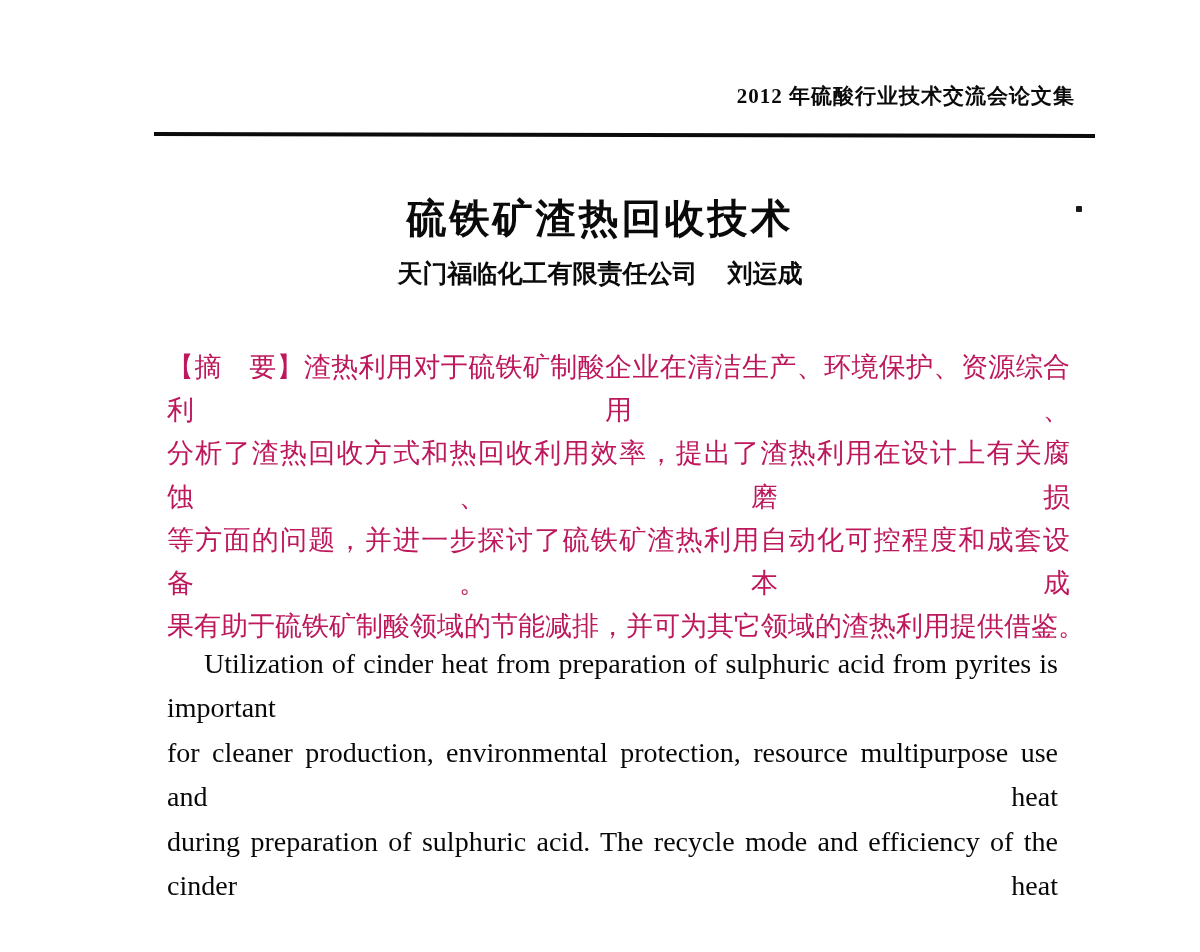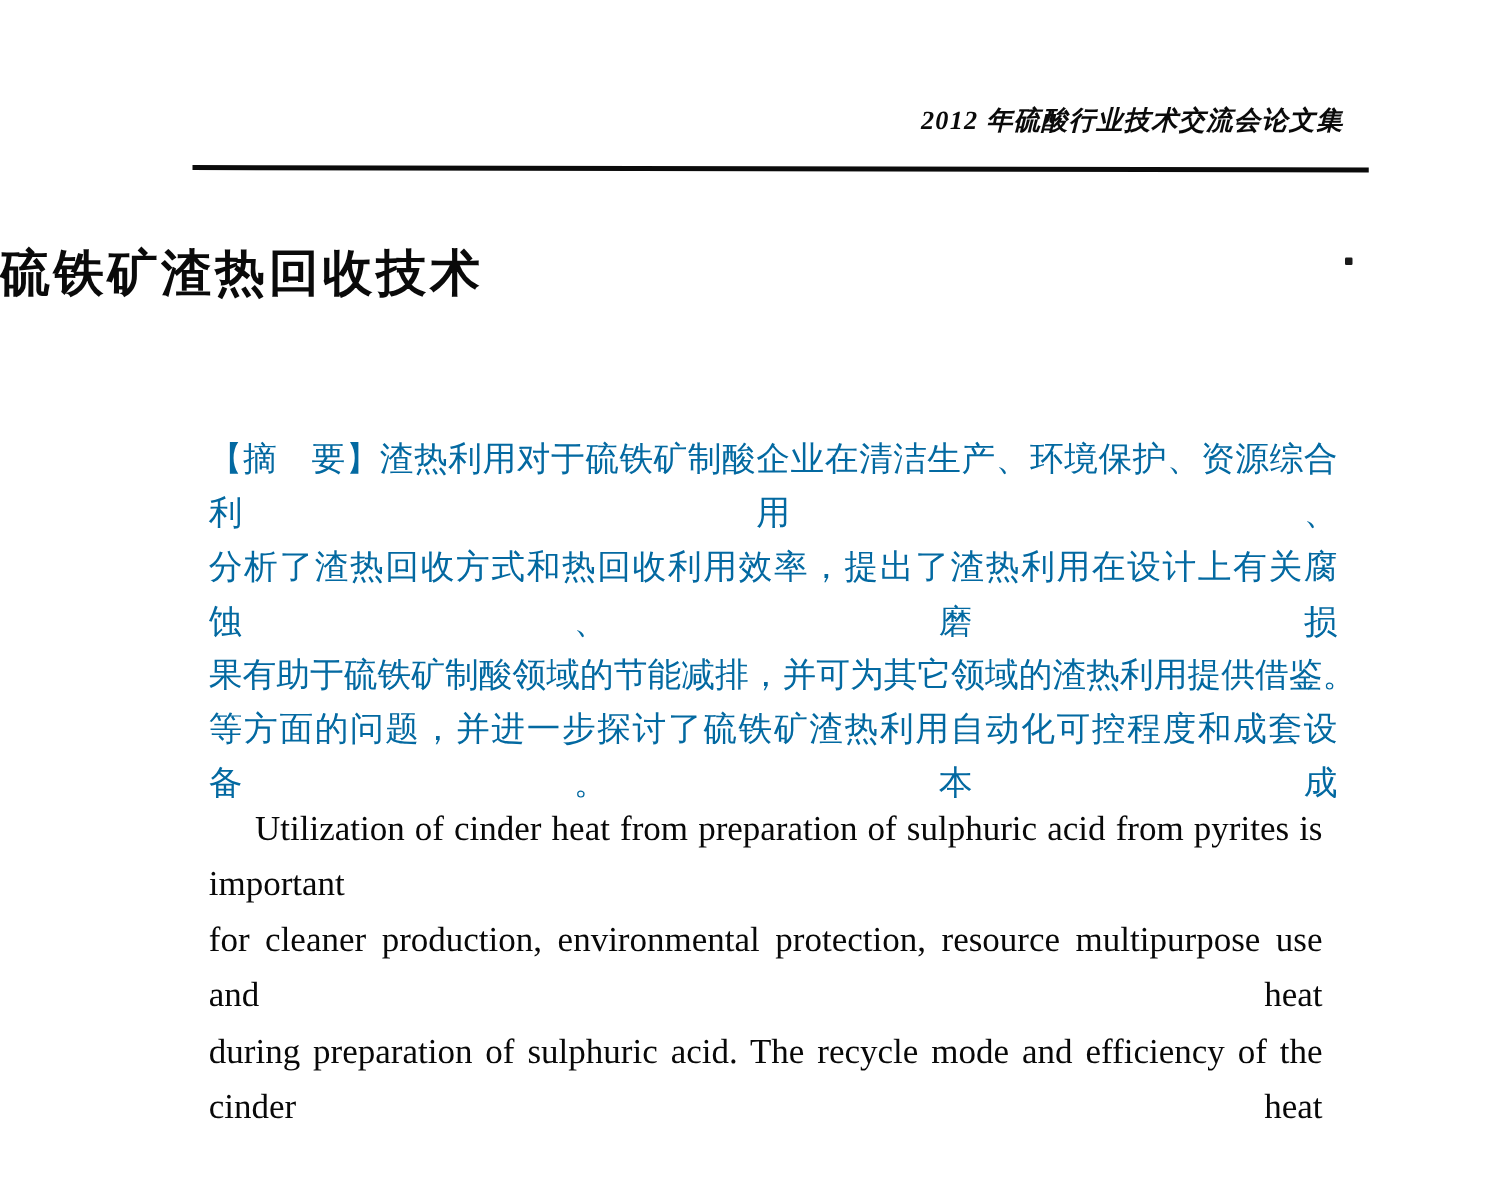--- a/index.html
+++ b/index.html
@@ -15,21 +15,20 @@
     overflow: hidden;
     color: #0a0a0a;
   }
   .running-header {
     position: absolute;
     top: 82px;
     right: 125px;
     font-family: "Liberation Serif", "DejaVu Serif", serif;
     font-size: 21px;
     font-weight: bold;
-    font-style: italic;
     letter-spacing: 1px;
     color: #0a0a0a;
     white-space: nowrap;
   }
   .header-rule {
     position: absolute;
     top: 132px;
     left: 154px;
     width: 941px;
     height: 4px;
@@ -45,20 +44,21 @@
     height: 6px;
     background: #1a1a1a;
     border-radius: 1px;
   }
   .paper-title {
     position: absolute;
     top: 196px;
     left: 0;
     width: 100%;
     margin: 0;
+    text-align: center;
     font-family: "Liberation Serif", "DejaVu Serif", serif;
     font-size: 40px;
     line-height: 46px;
     font-weight: bold;
     letter-spacing: 3px;
     color: #0a0a0a;
   }
   .byline {
     position: absolute;
     top: 258px;
@@ -75,21 +75,21 @@
     margin-left: 30px;
   }
   .abstract-cn {
     position: absolute;
     top: 346px;
     left: 167px;
     width: 903px;
     font-family: "Liberation Serif", "DejaVu Serif", serif;
     font-size: 27px;
     line-height: 43.2px;
-    color: #0369a1;
+    color: #be185d;
   }
   .cjk-line {
     white-space: nowrap;
   }
   .just {
     white-space: normal;
     text-align: justify;
     text-align-last: justify;
   }
   .abstract-en {
@@ -117,26 +117,29 @@
 <div class="page">
 
   <div class="running-header">2012 年硫酸行业技术交流会论文集</div>
 
   <div class="header-rule"></div>
 
   <div class="scan-speck"></div>
 
   <h1 class="paper-title">硫铁矿渣热回收技术</h1>
 
+  <div class="byline">
+    <span>天门福临化工有限责任公司</span><span class="author">刘运成</span>
+  </div>
 
   <div class="abstract-cn">
     <div class="cjk-line just">【摘　要】渣热利用对于硫铁矿制酸企业在清洁生产、环境保护、资源综合利用、</div>
     <div class="cjk-line just">分析了渣热回收方式和热回收利用效率，提出了渣热利用在设计上有关腐蚀、磨损</div>
+    <div class="cjk-line just">等方面的问题，并进一步探讨了硫铁矿渣热利用自动化可控程度和成套设备。本成</div>
     <div class="cjk-line">果有助于硫铁矿制酸领域的节能减排，并可为其它领域的渣热利用提供借鉴。</div>
-    <div class="cjk-line just">等方面的问题，并进一步探讨了硫铁矿渣热利用自动化可控程度和成套设备。本成</div>
   </div>
 
   <div class="abstract-en">
     <div class="en-line indent">Utilization of cinder heat from preparation of sulphuric acid from pyrites is important</div>
     <div class="en-line">for cleaner production, environmental protection, resource multipurpose use and heat</div>
     <div class="en-line">during preparation of sulphuric acid. The recycle mode and efficiency of the cinder heat</div>
 
   </div>
 
 </div>

